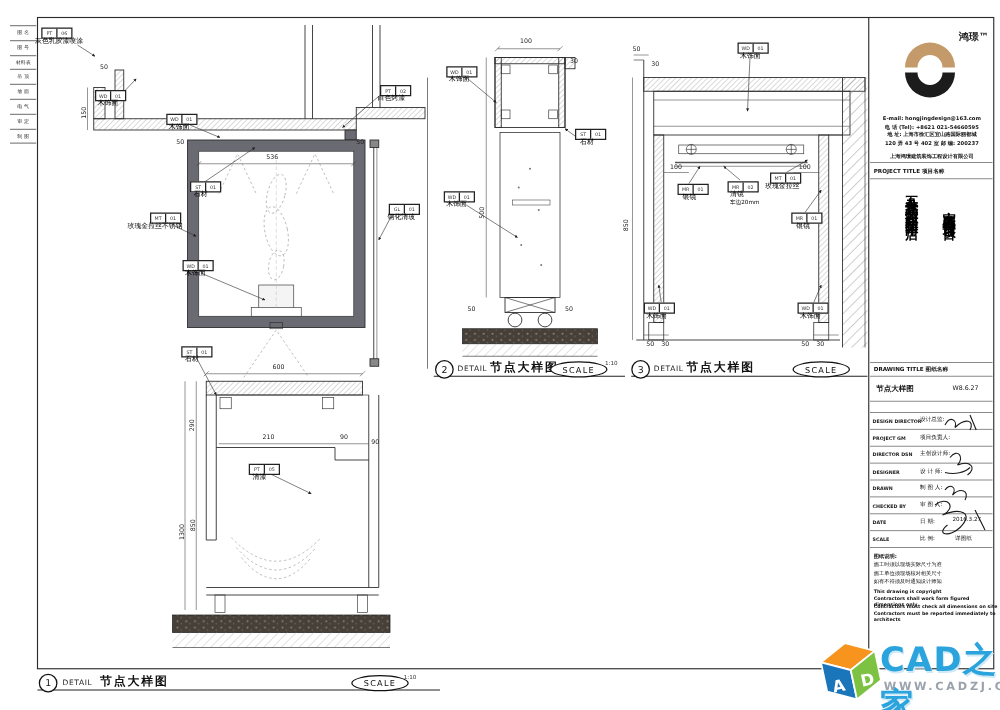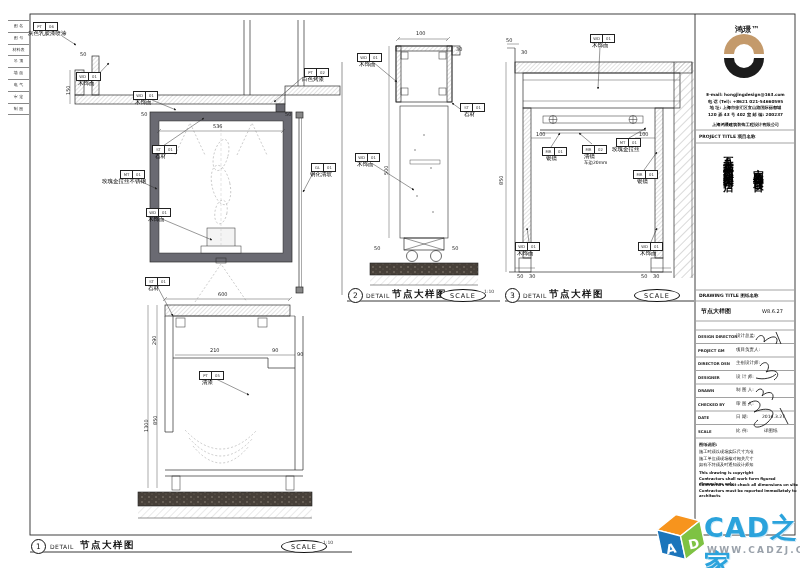--- a/index.html
+++ b/index.html
@@ -16,21 +16,21 @@
   .capnum{position:absolute;width:13px;height:13px;border:1px solid #111;border-radius:50%;
           font-size:7.5px;text-align:center;line-height:13px;background:#fff;}
   .capdet{position:absolute;font-size:6px;letter-spacing:.5px;color:#222;}
   .captit{position:absolute;font-size:9.5px;font-weight:bold;letter-spacing:1.5px;}
   .capsc{position:absolute;border:0.8px solid #111;border-radius:50%;font-size:6.5px;
          padding:1.5px 9px;letter-spacing:1px;background:#fff;}
   .capratio{position:absolute;font-size:4.5px;color:#333;}
   .legend{position:absolute;left:8px;top:20px;width:21px;border-top:0.6px solid #888;}
   .legend div{height:10.8px;border-bottom:0.6px solid #888;font-size:4px;text-align:center;
               line-height:10.8px;color:#333;}
-  .tbbrand{position:absolute;left:735px;top:24px;width:56px;text-align:left;
+  .tbbrand{position:absolute;left:735px;top:24px;width:56px;text-align:right;
            font-size:8px;font-weight:bold;color:#222;}
   .tbcontact{position:absolute;left:697px;top:92px;width:97px;text-align:center;
              font-size:4.2px;font-weight:bold;line-height:1.55;color:#111;}
   .tbcompany{position:absolute;left:697px;top:122px;width:97px;text-align:center;
              font-size:4.2px;font-weight:bold;color:#111;}
   .tbsmall{position:absolute;font-size:4.5px;font-weight:bold;color:#111;}
   .vtext{position:absolute;writing-mode:vertical-rl;text-orientation:upright;
          font-weight:bold;letter-spacing:2px;font-size:10.5px;color:#000;}
   .rowen{position:absolute;left:698px;font-size:3.8px;font-weight:bold;color:#222;}
   .rowcn{position:absolute;left:736px;font-size:4.5px;color:#111;}

